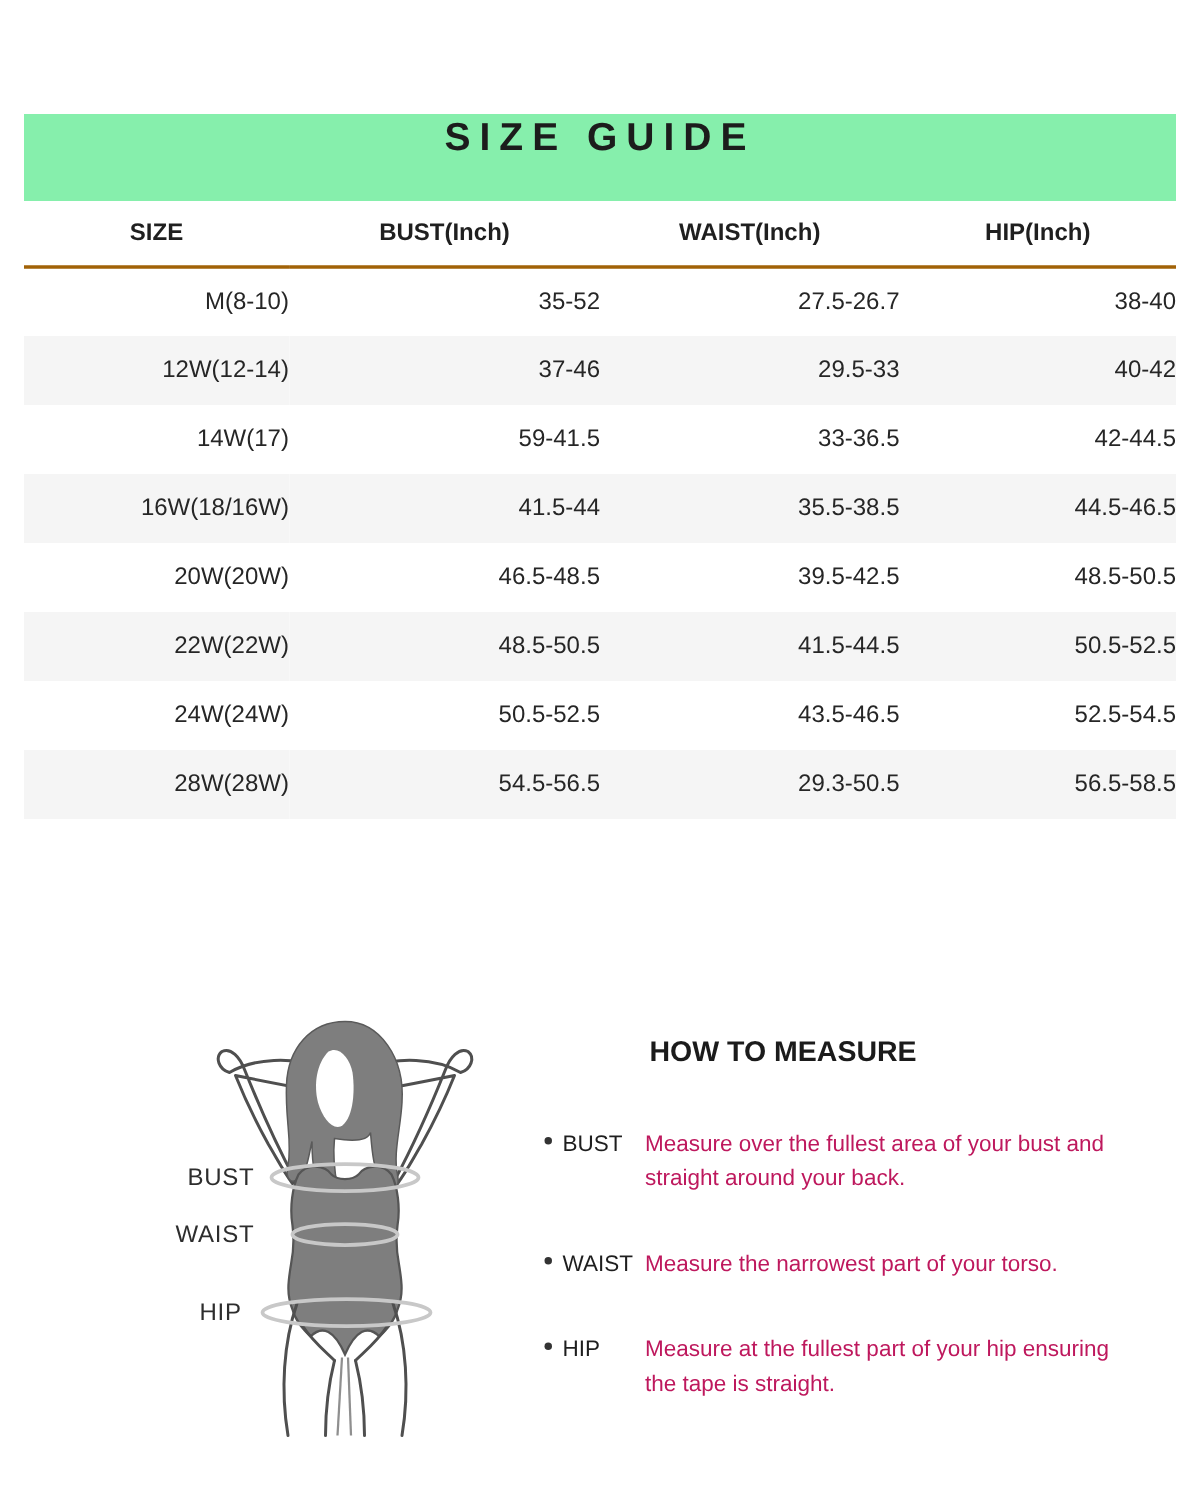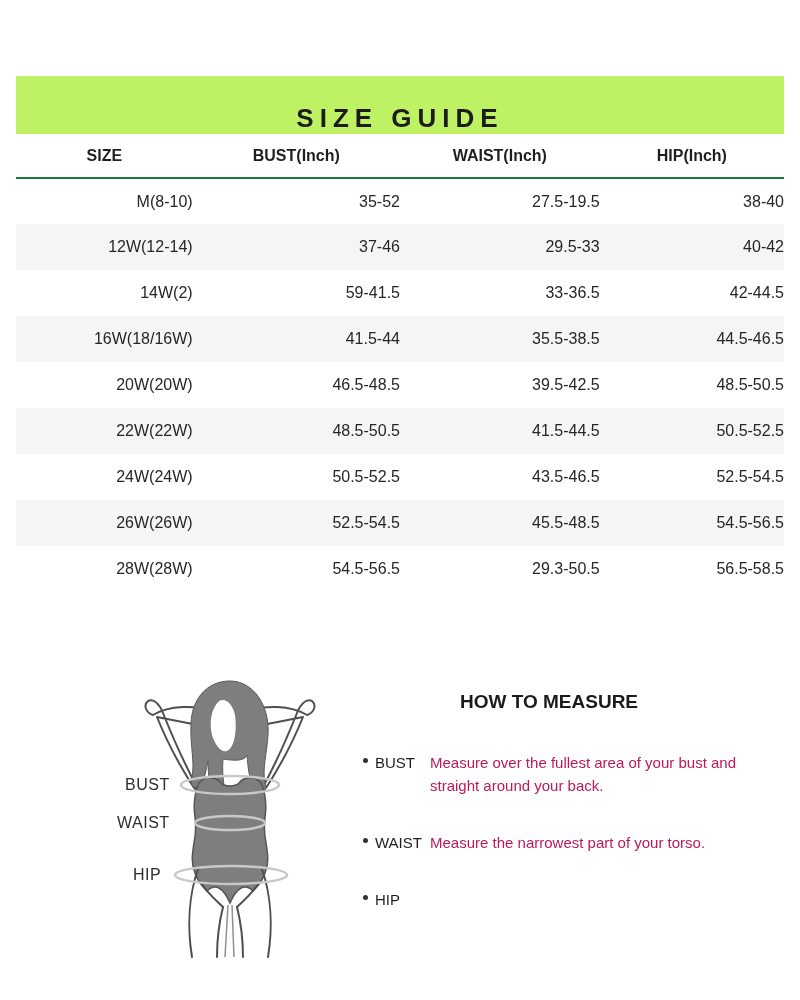--- a/index.html
+++ b/index.html
@@ -2,44 +2,44 @@
 <html><head>
 <meta charset="utf-8">
 <style>
   * { margin:0; padding:0; box-sizing:border-box; }
   html,body { width:800px; height:1000px; background:#ffffff;
               font-family:"Liberation Sans", sans-serif; color:#222; overflow:hidden; }
   .page { position:relative; width:800px; height:1000px; background:#fff; }
 
   
   .title-band { position:absolute; left:16px; top:76px; width:768px; height:58px;
-                background:#bef264; display:flex; align-items:flex-end; justify-content:center; }
+                background:#86efac; display:flex; align-items:flex-start; justify-content:center; }
   .title-band h1 { font-size:26px; font-weight:700; letter-spacing:6px; color:#1c1c1c; }
 
   
   .size-table { position:absolute; left:16px; top:134px; width:768px;
                 border-collapse:collapse; table-layout:fixed; }
   .size-table col.c1 { width:23%; } .size-table col.c2 { width:27%; }
   .size-table col.c3 { width:26%; } .size-table col.c4 { width:24%; }
   .size-table th { height:44px; font-size:16px; font-weight:700; color:#1f1f1f;
                    text-align:center; vertical-align:middle; }
-  .size-table thead tr { border-bottom:2px solid #15803d; }
+  .size-table thead tr { border-bottom:2px solid #a16207; }
   .size-table td { height:46px; font-size:16px; color:#262626;
                    text-align:right; vertical-align:middle; }
   .size-table tbody tr:nth-child(even) { background:#f5f5f5; }
 
   
   .figure-wrap { position:absolute; left:95px; top:665px; width:240px; height:300px; }
   .figure-wrap svg { display:block; width:240px; height:300px; }
   .fig-label { font-size:16px; letter-spacing:0.5px; fill:#2d2d2d;
                font-family:"Liberation Sans", sans-serif; }
 
   
   .measure-section { position:absolute; left:360px; top:691px; width:390px; }
-  .measure-section h2 { font-size:19px; font-weight:700; color:#1b1b1b; margin-left:100px; }
+  .measure-section h2 { font-size:19px; font-weight:700; color:#1b1b1b; margin-left:73px; }
   .measure-items { margin-top:38px; }
   .measure-item { display:flex; margin-bottom:34px; }
   .bullet { width:15px; flex:none; padding-top:7px; padding-left:3px; }
   .bullet i { display:block; width:5px; height:5px; border-radius:50%; background:#333; }
   .m-label { width:55px; flex:none; font-size:15px; color:#1e1e1e; line-height:23px; }
   .m-text  { width:320px; flex:none; font-size:15px; color:#be185d; line-height:23px; }
 </style>
 </head>
 <body>
 
@@ -61,31 +61,31 @@
         <th>SIZE</th>
         <th>BUST(Inch)</th>
         <th>WAIST(Inch)</th>
         <th>HIP(Inch)</th>
       </tr>
     </thead>
     <tbody>
       <tr>
         <td>M(8-10)</td>
         <td>35-52</td>
-        <td>27.5-19.5</td>
+        <td>27.5-26.7</td>
         <td>38-40</td>
       </tr>
       <tr>
         <td>12W(12-14)</td>
         <td>37-46</td>
         <td>29.5-33</td>
         <td>40-42</td>
       </tr>
       <tr>
-        <td>14W(2)</td>
+        <td>14W(17)</td>
         <td>59-41.5</td>
         <td>33-36.5</td>
         <td>42-44.5</td>
       </tr>
       <tr>
         <td>16W(18/16W)</td>
         <td>41.5-44</td>
         <td>35.5-38.5</td>
         <td>44.5-46.5</td>
       </tr>
@@ -99,26 +99,20 @@
         <td>22W(22W)</td>
         <td>48.5-50.5</td>
         <td>41.5-44.5</td>
         <td>50.5-52.5</td>
       </tr>
       <tr>
         <td>24W(24W)</td>
         <td>50.5-52.5</td>
         <td>43.5-46.5</td>
         <td>52.5-54.5</td>
-      </tr>
-      <tr>
-        <td>26W(26W)</td>
-        <td>52.5-54.5</td>
-        <td>45.5-48.5</td>
-        <td>54.5-56.5</td>
       </tr>
       <tr>
         <td>28W(28W)</td>
         <td>54.5-56.5</td>
         <td>29.3-50.5</td>
         <td>56.5-58.5</td>
       </tr>
     </tbody>
   </table>
 
@@ -195,17 +189,18 @@
             <i></i>
           </span>
         <span class="m-label">WAIST</span>
         <span class="m-text">Measure the narrowest part of your torso.</span>
       </div>
       <div class="measure-item">
         <span class="bullet">
             <i></i>
           </span>
         <span class="m-label">HIP</span>
+        <span class="m-text">Measure at the fullest part of your hip ensuring the tape is straight.</span>
       </div>
     </div>
   </div>
 
 </div>
 
 </body></html>

